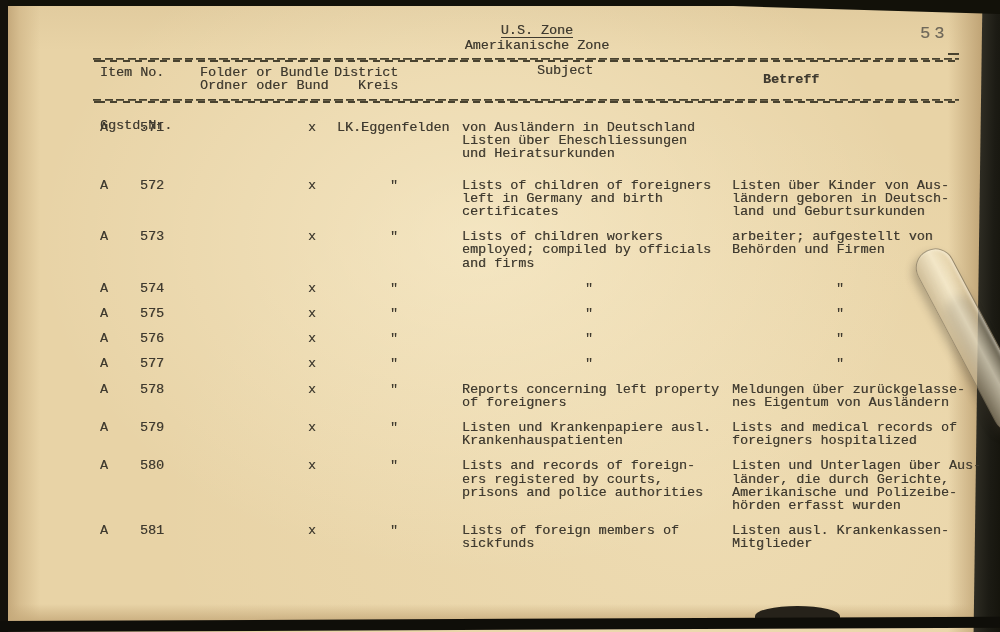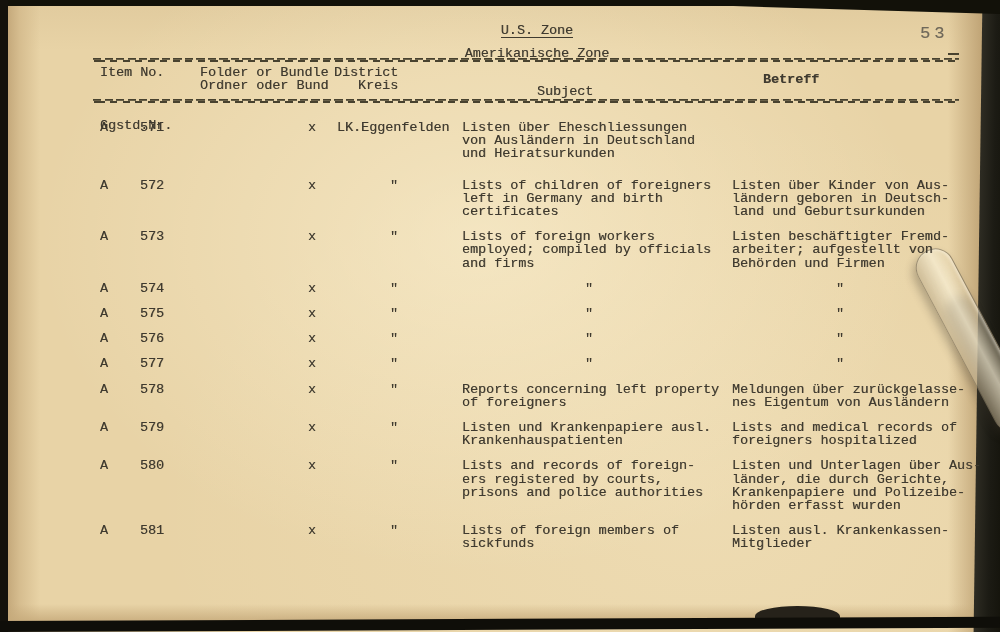--- a/index.html
+++ b/index.html
@@ -38,40 +38,40 @@
     background:linear-gradient(180deg,rgba(214,199,163,0.30) 0%,rgba(246,237,211,0.72) 45%,rgba(186,170,138,0.55) 100%);
     border:1.5px solid rgba(105,95,75,0.55);
     box-shadow:3px 5px 8px rgba(55,50,40,0.30), inset 0 2px 3px rgba(255,250,235,0.55);
     transform:rotate(62deg);transform-origin:18px 18px;z-index:3;}
   
   .ink{color:#3f3a2f;text-shadow:0.35px 0.35px 0 rgba(63,58,47,0.55);padding-left:32px;}
   .content{position:absolute;inset:0;z-index:4;font-size:13.4px;line-height:13.2px;}
   
   .title-block{position:absolute;left:387px;top:24px;width:300px;text-align:center;}
   .title-en{display:inline-block;border-bottom:1.6px solid #3f3a2f;padding-bottom:0px;}
-  .title-de{margin-top:9px;}
+  .title-de{margin-top:1px;}
   .page-number{position:absolute;left:920px;top:27px;font-size:17px;letter-spacing:4px;
     color:#6f685a;text-shadow:0.4px 0.4px 0 rgba(111,104,90,0.5);}
   
   .rule{position:absolute;left:93px;width:866px;height:4px;
     background-image:
       repeating-linear-gradient(90deg,#48422f 0 8px,rgba(0,0,0,0) 8px 11.5px),
       repeating-linear-gradient(90deg,#48422f 0 7px,rgba(0,0,0,0) 7px 12.5px);
     background-size:auto 1.8px,auto 1.8px;
     background-position:0 0,5px 2.1px;
     background-repeat:repeat-x;}
   .rule1{top:58px;}
   .rule2{top:99px;}
   .stray-dash{position:absolute;left:948px;top:53px;width:11px;height:1.8px;background:#48422f;}
   
   .colhead{position:absolute;white-space:pre;}
   .h-item1{left:100px;top:66px;}   .h-item2{left:100px;top:79px;margin-top:40px;}
   .h-folder1{left:200px;top:66px;} .h-folder2{left:200px;top:79px;}
   .h-district1{left:334px;top:66px;} .h-district2{left:358px;top:79px;}
-  .h-subject{left:537px;top:85px;}
+  .h-subject{left:537px;top:64px;}
   .h-betreff{left:763px;top:73px;font-weight:bold;}
   
   .table-body{position:absolute;left:0;right:0;top:121px;}
   .row{display:grid;grid-template-columns:100px 40px 168px 29px 125px 270px 1fr;
        margin-bottom:12px;}
   .row:first-child{margin-bottom:18px;}
   .cell{white-space:pre;}
   .cell div{white-space:pre;}
   .ditto-district{padding-left:53px;}
   .ditto-subject{padding-left:123px;}
@@ -112,39 +112,39 @@
 
     <div class="rule rule2"></div>
 
     <div class="table-body">
         <div class="row">
           <div class="cell "></div>
           <div class="cell ">A</div>
           <div class="cell ">571</div>
           <div class="cell ">x</div>
           <div class="cell ">LK.Eggenfelden</div>
-          <div class="cell "><div>Listen über Eheschliessungen</div><div>von Ausländern in Deutschland</div><div>und Heiratsurkunden</div></div>
+          <div class="cell "><div>von Ausländern in Deutschland</div><div>Listen über Eheschliessungen</div><div>und Heiratsurkunden</div></div>
         </div>
         <div class="row">
           <div class="cell "></div>
           <div class="cell ">A</div>
           <div class="cell ">572</div>
           <div class="cell ">x</div>
           <div class="cell ditto-district">"</div>
           <div class="cell "><div>Lists of children of foreigners</div><div>left in Germany and birth</div><div>certificates</div></div>
           <div class="cell "><div>Listen über Kinder von Aus-</div><div>ländern geboren in Deutsch-</div><div>land und Geburtsurkunden</div></div>
         </div>
         <div class="row">
           <div class="cell "></div>
           <div class="cell ">A</div>
           <div class="cell ">573</div>
           <div class="cell ">x</div>
           <div class="cell ditto-district">"</div>
-          <div class="cell "><div>Lists of foreign workers</div><div>employed; compiled by officials</div><div>and firms</div></div>
-          <div class="cell "><div>Listen beschäftigter Fremd-</div><div>arbeiter; aufgestellt von</div><div>Behörden und Firmen</div></div>
+          <div class="cell "><div>Lists of children workers</div><div>employed; compiled by officials</div><div>and firms</div></div>
+          <div class="cell "><div>arbeiter; aufgestellt von</div><div>Behörden und Firmen</div></div>
         </div>
         <div class="row">
           <div class="cell "></div>
           <div class="cell ">A</div>
           <div class="cell ">574</div>
           <div class="cell ">x</div>
           <div class="cell ditto-district">"</div>
           <div class="cell ditto-subject"><div>"</div></div>
           <div class="cell ditto-betreff"><div>"</div></div>
         </div>
@@ -193,21 +193,21 @@
           <div class="cell "><div>Listen und Krankenpapiere ausl.</div><div>Krankenhauspatienten</div></div>
           <div class="cell "><div>Lists and medical records of</div><div>foreigners hospitalized</div></div>
         </div>
         <div class="row">
           <div class="cell "></div>
           <div class="cell ">A</div>
           <div class="cell ">580</div>
           <div class="cell ">x</div>
           <div class="cell ditto-district">"</div>
           <div class="cell "><div>Lists and records of foreign-</div><div>ers registered by courts,</div><div>prisons and police authorities</div></div>
-          <div class="cell "><div>Listen und Unterlagen über Aus-</div><div>länder, die durch Gerichte,</div><div>Krankenpapiere und Polizeibe-</div><div>hörden erfasst wurden</div></div>
+          <div class="cell "><div>Listen und Unterlagen über Aus-</div><div>länder, die durch Gerichte,</div><div>Amerikanische und Polizeibe-</div><div>hörden erfasst wurden</div></div>
         </div>
         <div class="row">
           <div class="cell "></div>
           <div class="cell ">A</div>
           <div class="cell ">581</div>
           <div class="cell ">x</div>
           <div class="cell ditto-district">"</div>
           <div class="cell "><div>Lists of foreign members of</div><div>sickfunds</div></div>
           <div class="cell "><div>Listen ausl. Krankenkassen-</div><div>Mitglieder</div></div>
         </div>

